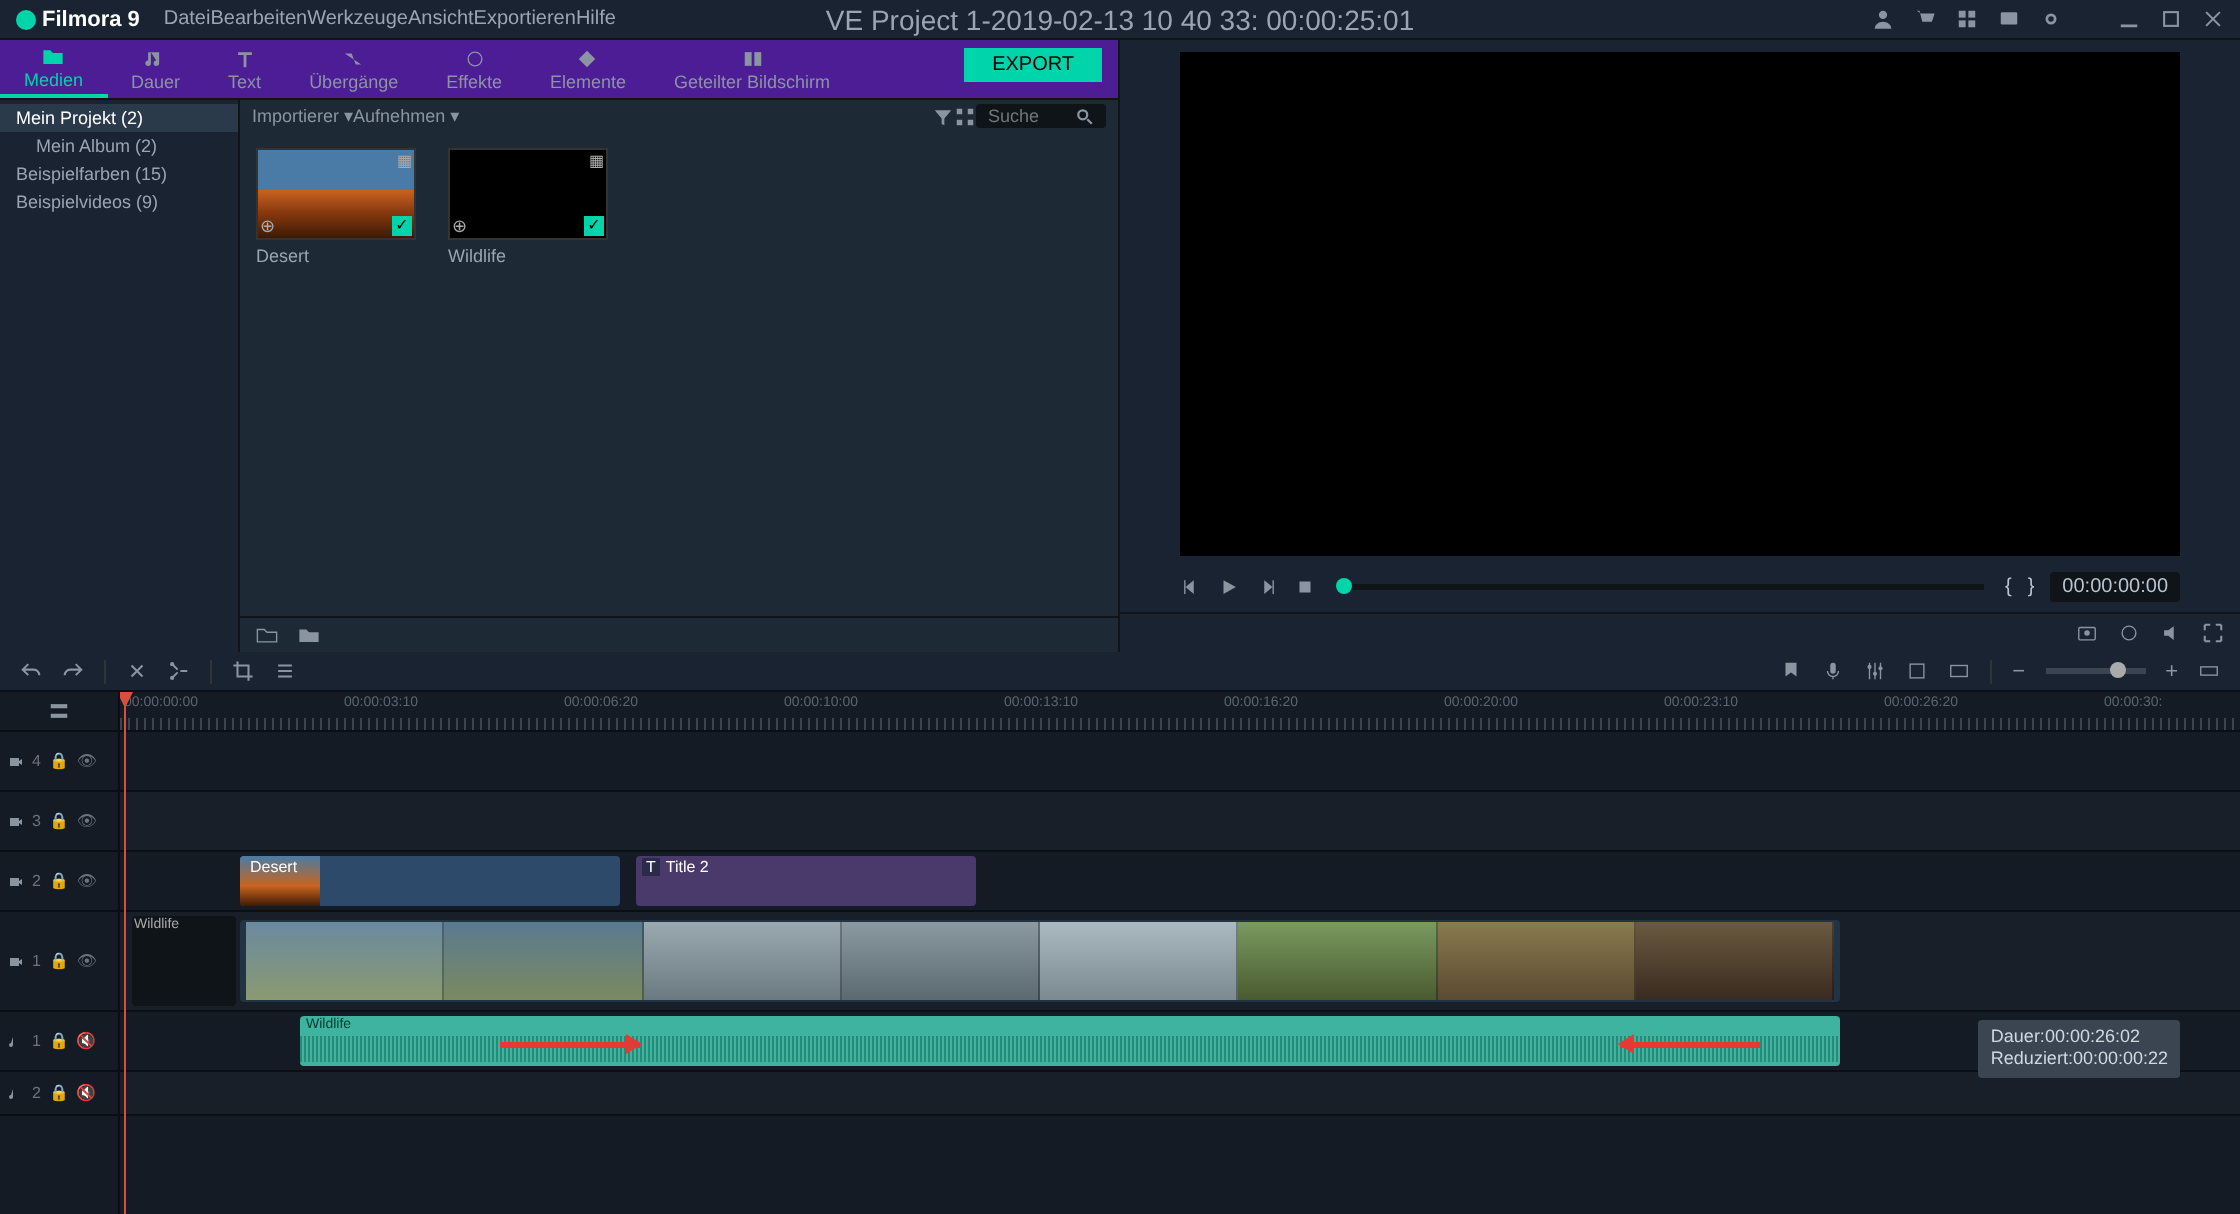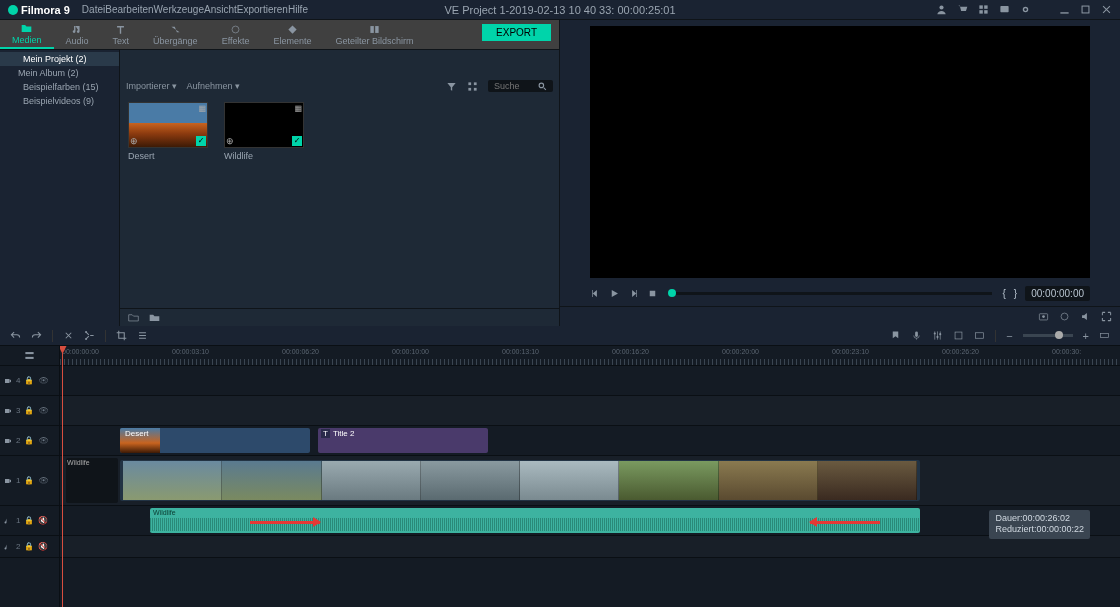--- a/index.html
+++ b/index.html
@@ -2,36 +2,36 @@
 <html><head>
 <meta charset="utf-8">
 <style>
 * { margin: 0; padding: 0; box-sizing: border-box; font-family: -apple-system, Segoe UI, Arial, sans-serif; }
 body { background: #1a2027; color: #b8c4d0; font-size: 10px; width: 1120px; height: 607px; overflow: hidden; display: flex; flex-direction: column; }
 .titlebar { height: 20px; background: #1a2332; display: flex; align-items: center; padding: 0 8px; border-bottom: 1px solid #0f1419; }
 .logo { font-weight: bold; color: #fff; font-size: 11px; margin-right: 12px; display: flex; align-items: center; gap: 3px; }
 .logo-icon { width: 10px; height: 10px; border-radius: 50%; background: #00d4aa; }
 .menu { display: flex; gap: 0; font-size: 10px; }
 .menu-item { cursor: pointer; color: #9aa5b1; }
-.title-center { position: absolute; left: 50%; transform: translateX(-50%); font-size: 11px; color: #9aa5b1; }
+.title-center { position: absolute; left: 50%; transform: translateX(-50%); font-size: 14px; color: #9aa5b1; }
 .title-right { margin-left: auto; display: flex; gap: 10px; align-items: center; }
 .top-area { height: 306px; display: flex; background: #1e2936; }
 .left-panel { width: 560px; display: flex; flex-direction: column; border-right: 1px solid #0f1419; }
-.tabs { height: 30px; display: flex; background: #404040; border-bottom: 1px solid #0f1419; position: relative; }
+.tabs { height: 30px; display: flex; background: #4c1d95; border-bottom: 1px solid #0f1419; position: relative; }
 .tab { padding: 2px 12px; display: flex; flex-direction: column; align-items: center; justify-content: center; gap: 1px; cursor: pointer; font-size: 9px; color: #8a95a1; }
 .tab.active { color: #00d4aa; border-bottom: 2px solid #00d4aa; }
 .tab-icon { width: 12px; height: 12px; }
 .export-btn { position: absolute; right: 8px; top: 4px; background: #00d4aa; color: #000; padding: 3px 14px; font-size: 10px; font-weight: 500; cursor: pointer; border: none; text-align: center; }
 .sub-area { flex: 1; display: flex; }
 .tree { width: 120px; background: #1a2332; border-right: 1px solid #0f1419; padding-top: 2px; }
-.tree-row { padding: 2px 23px; font-size: 9px; color: #9aa5b1; cursor: pointer; white-space: nowrap; }
+.tree-row { padding: 2px 8px; font-size: 9px; color: #9aa5b1; cursor: pointer; white-space: nowrap; }
 .tree-row.sel { background: #2a3a4a; color: #fff; }
 .tree-row.child { padding-left: 18px; }
 .browser { flex: 1; display: flex; flex-direction: column; }
-.browser-bar { height: 16px; display: flex; align-items: center; padding: 0 6px; gap: 10px; font-size: 9px; color: #8a95a1; margin-top: 28px; }
+.browser-bar { height: 16px; display: flex; align-items: center; padding: 0 6px; font-size: 9px; color: #8a95a1; }
 .browser-bar .spacer { flex: 1; }
 .search-box { background: #0f1419; padding: 1px 6px; border-radius: 2px; display: flex; align-items: center; gap: 4px; width: 65px; }
 .search-box input { background: transparent; border: none; color: #9aa5b1; font-size: 9px; width: 40px; outline: none; }
 .thumbs { flex: 1; padding: 8px; display: flex; gap: 16px; align-items: flex-start; }
 .thumb { width: 80px; }
 .thumb-img { width: 80px; height: 46px; background: #000; position: relative; border: 1px solid #333; }
 .thumb-desert { background: linear-gradient(to bottom, #4a7ba6 0%, #4a7ba6 45%, #c9641f 45%, #8b3a0f 70%, #3d1a05 100%); }
 .thumb-check { position: absolute; bottom: 1px; right: 1px; width: 10px; height: 10px; background: #00d4aa; color: #000; font-size: 8px; text-align: center; line-height: 10px; }
 .thumb-add { position: absolute; bottom: 1px; left: 1px; font-size: 9px; color: #aaa; }
 .thumb-info { position: absolute; top: 1px; right: 1px; font-size: 8px; color: #aaa; }
@@ -142,21 +142,21 @@
       <div class="tab active">
           <svg class="tab-icon ico" viewBox="0 0 16 16">
             <path d="M1 3h5l2 2h7v8H1z" fill="#00d4aa"></path>
           </svg>
           <span>Medien</span>
         </div>
       <div class="tab">
           <svg class="tab-icon ico" viewBox="0 0 16 16">
             <path d="M5 3v8a2 2 0 11-2-2V3h8v8a2 2 0 11-2-2"></path>
           </svg>
-          <span>Audio</span>
+          <span>Dauer</span>
         </div>
       <div class="tab">
           <svg class="tab-icon ico" viewBox="0 0 16 16">
             <path d="M3 3h10v2H9v9H7V5H3z"></path>
           </svg>
           <span>Text</span>
         </div>
       <div class="tab">
           <svg class="tab-icon ico" viewBox="0 0 16 16">
             <path d="M2 4h5l3 8h4"></path>

